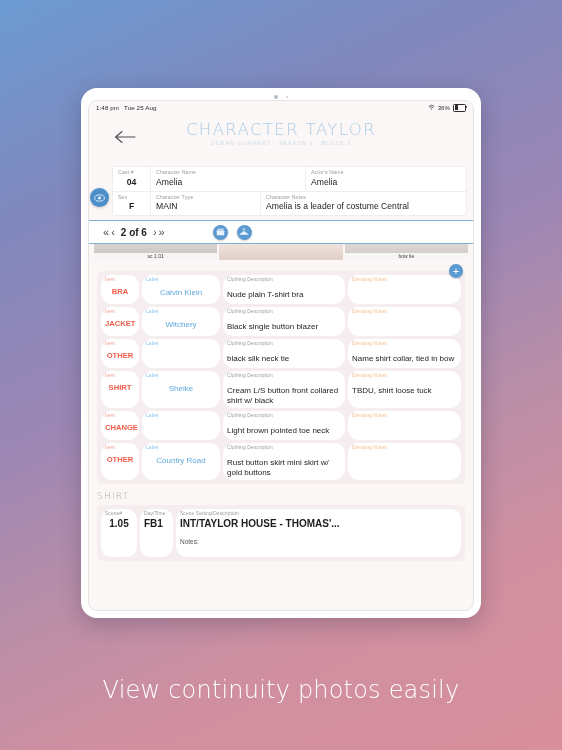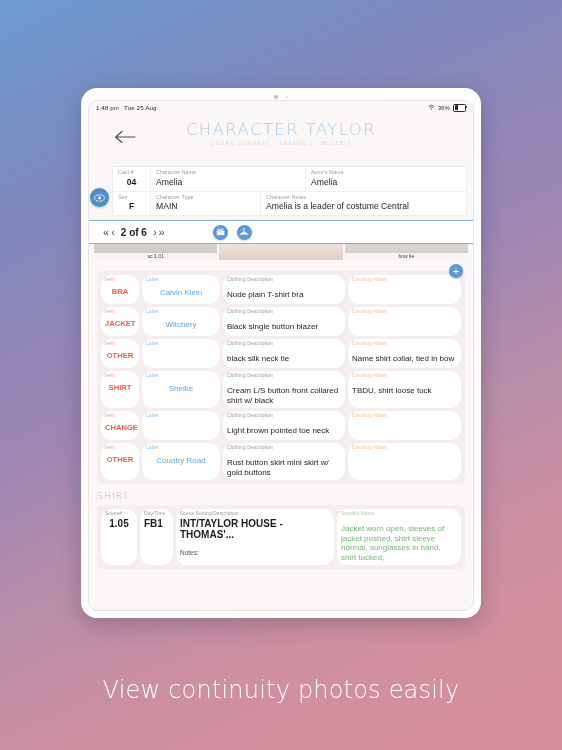--- a/index.html
+++ b/index.html
@@ -398,24 +398,20 @@
           </div>
           <div class="icell tall sc-day">
             <div class="ilab grey">Day/Time</div>
             <div class="sval-b">FB1</div>
           </div>
           <div class="icell tall sc-desc">
             <div class="ilab grey">Scene Setting/Description</div>
             <div class="sval-b">INT/TAYLOR HOUSE - THOMAS'...</div>
             <div class="notes-lbl">Notes:</div>
           </div>
-          <div class="icell tall sc-notes">
-            <div class="ilab green">Standby Notes</div>
-            <div class="ival green">Jacket worn open, sleeves of jacket pushed, shirt sleeve normal, sunglasses in hand, shirt tucked,</div>
-          </div>
         </div>
       </div>
     </div>
 
   </div>
 </div>
 
 <div class="caption">View continuity photos easily</div>
 
 </body></html>

